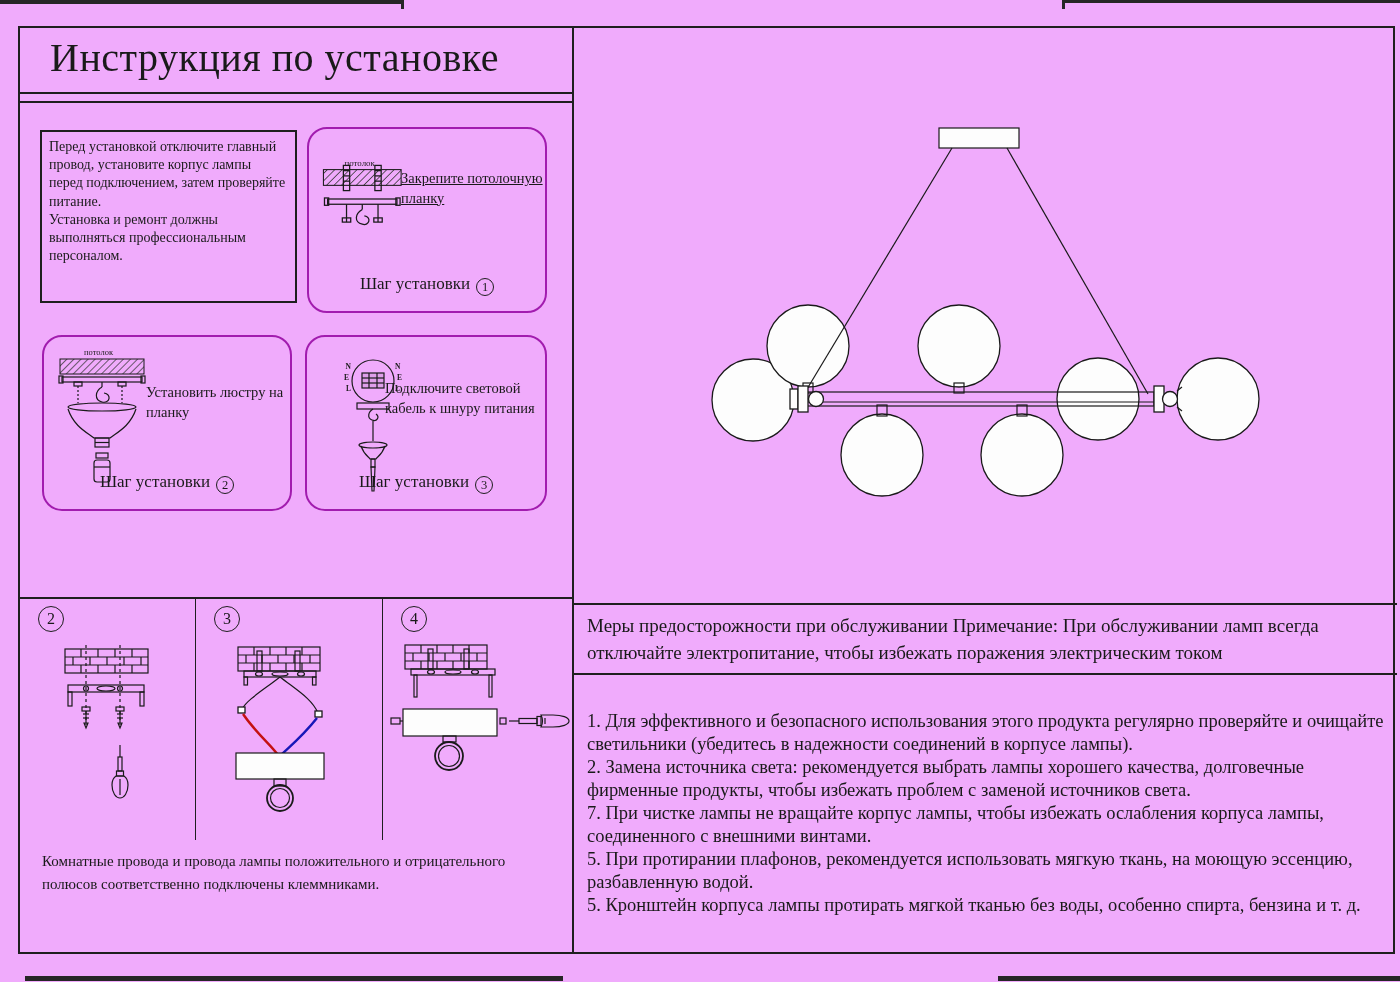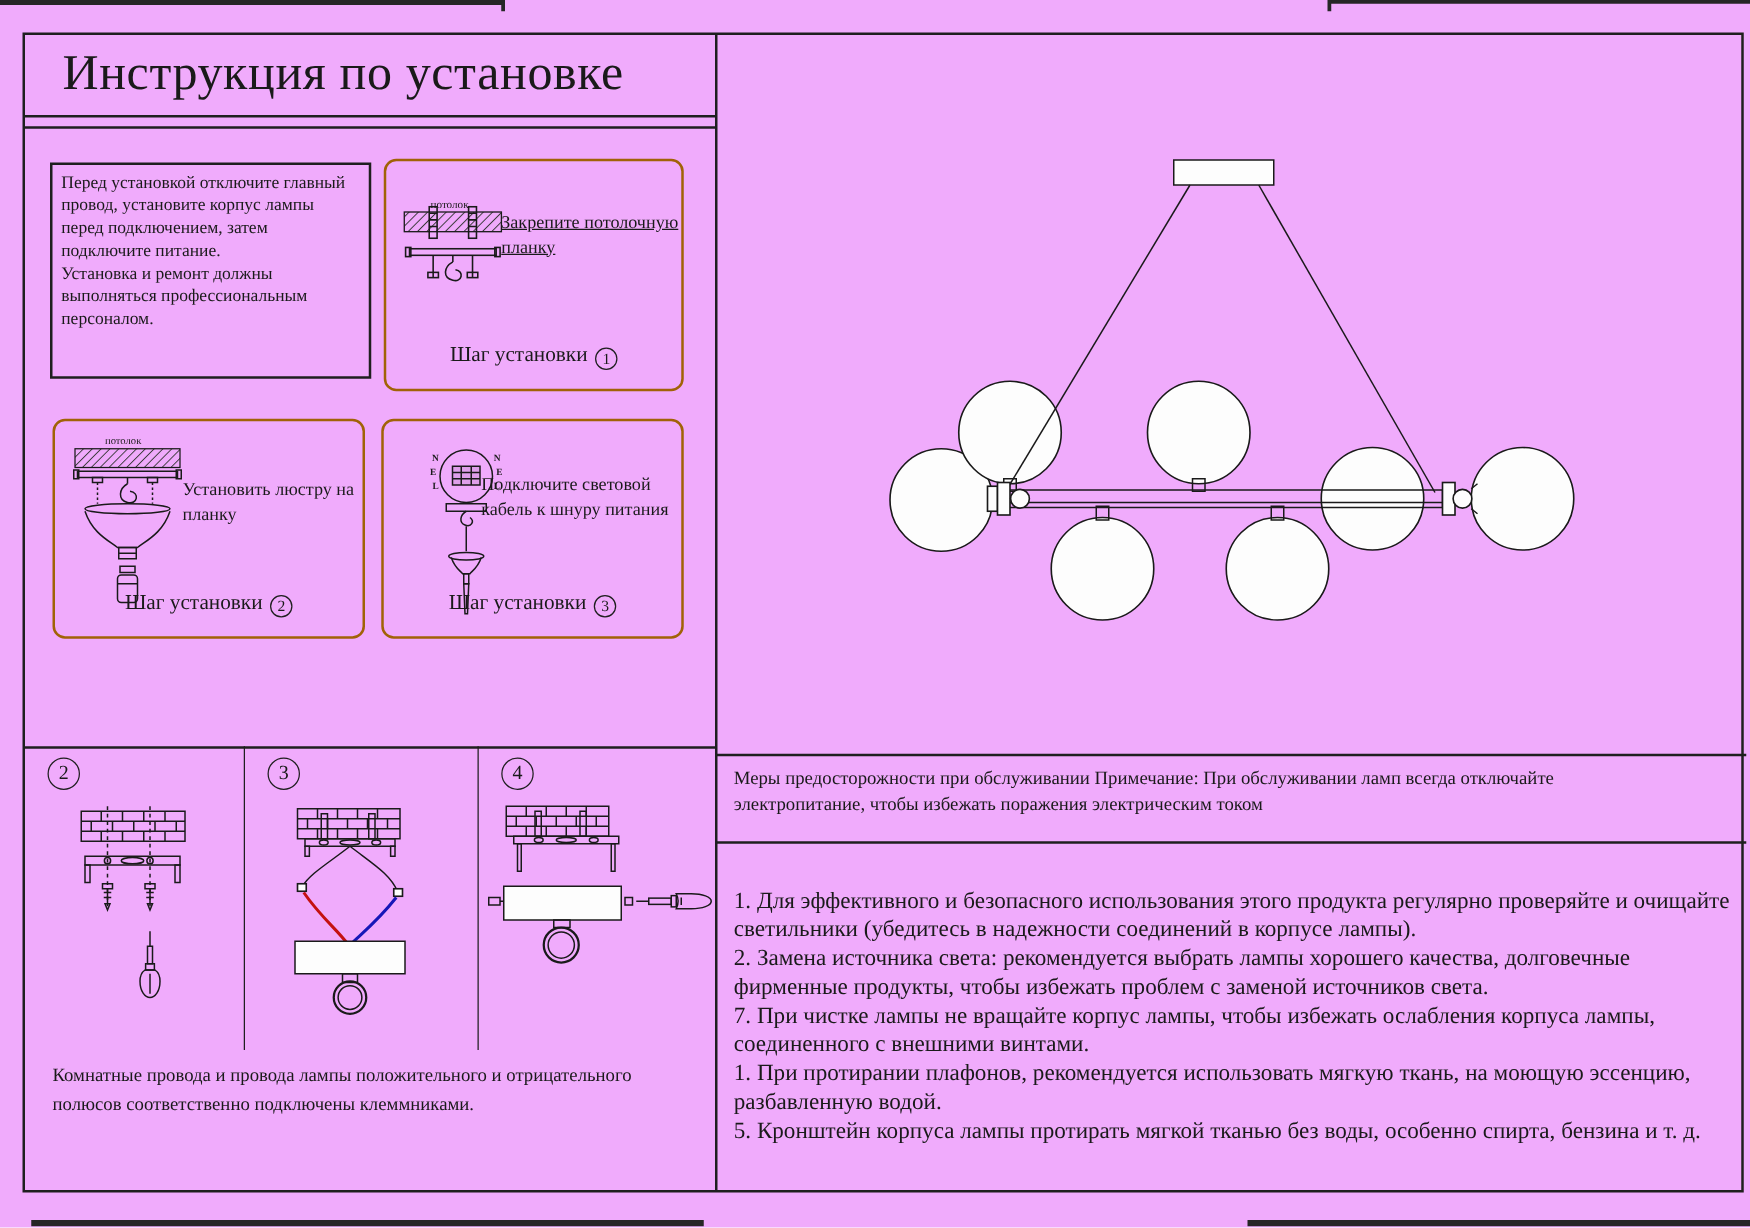--- a/index.html
+++ b/index.html
@@ -9,21 +9,21 @@
   .frame{position:absolute;left:18px;top:26px;width:1377px;height:928px;border:2px solid #1f1f1f;box-sizing:border-box;}
   .vline,.hline{position:absolute;background:#1f1f1f;}
   
   .title-box{position:absolute;left:0;top:0;width:552px;height:66px;border-bottom:2px solid #1f1f1f;box-sizing:border-box;}
   .title-band{position:absolute;left:0;top:66px;width:552px;height:9px;border-bottom:2px solid #1f1f1f;box-sizing:border-box;}
   .title{position:absolute;left:30px;top:6px;font-size:40px;letter-spacing:.5px;white-space:nowrap;}
   
   .intro-box{position:absolute;left:20px;top:102px;width:257px;height:173px;border:2px solid #1f1f1f;box-sizing:border-box;
              font-size:14px;line-height:1.3;padding:6px 7px;}
   
-  .step-box{position:absolute;border:2px solid #a16207;border-radius:10px;box-sizing:border-box;}
+  .step-box{position:absolute;border:2px solid #a21caf;border-radius:20px;box-sizing:border-box;}
   #step1{left:287px;top:99px;width:240px;height:186px;}
   #step2{left:22px;top:307px;width:250px;height:176px;}
   #step3{left:285px;top:307px;width:242px;height:176px;}
   .step-caption{position:absolute;font-size:14.5px;line-height:1.35;}
   #step1 .step-caption{left:92px;top:40px;width:148px;text-decoration:underline;}
   #step2 .step-caption{left:102px;top:46px;width:150px;}
   #step3 .step-caption{left:78px;top:42px;width:166px;}
   .step-label{position:absolute;left:0;right:0;bottom:15px;text-align:center;font-size:17px;}
   .circ-num{display:inline-block;width:18px;height:18px;line-height:17px;border:1.4px solid #1f1f1f;border-radius:50%;
             font-size:12.5px;text-align:center;vertical-align:-2px;margin-left:6px;box-sizing:border-box;}
@@ -31,21 +31,21 @@
   .panel{position:absolute;top:569px;height:243px;box-sizing:border-box;}
   #panel2{left:0;width:175px;}
   #panel3{left:175px;width:187px;border-left:1.5px solid #1f1f1f;}
   #panel4{left:362px;width:190px;border-left:1.5px solid #1f1f1f;}
   .panel-num{position:absolute;left:18px;top:9px;width:26px;height:26px;line-height:24px;border:1.5px solid #1f1f1f;
              border-radius:50%;text-align:center;font-size:16px;box-sizing:border-box;}
   .panel svg{position:absolute;left:0;top:0;}
   .left-caption{position:absolute;left:22px;top:822px;width:508px;text-align:left;font-size:15px;line-height:1.55;}
   
   .chandelier{position:absolute;left:552px;top:0;}
-  .precautions{position:absolute;left:567px;top:585px;width:745px;font-size:15px;line-height:1.42;}
+  .precautions{position:absolute;left:567px;top:585px;width:745px;font-size:19px;line-height:1.42;}
   .maintenance{position:absolute;left:567px;top:682px;width:800px;font-size:18.5px;line-height:23px;}
   .maintenance p{margin:0;}
   svg{display:block;}
   svg text{font-family:"Liberation Serif","DejaVu Serif",serif;fill:#1a1a1a;}
   .ink{stroke:#1a1a1a;fill:none;stroke-width:1.2;}
   .inkf{stroke:#1a1a1a;fill:#fdfdfd;stroke-width:1.3;}
   .wire-red{stroke:#c41111;fill:none;stroke-width:2.4;}
   .wire-blue{stroke:#1717b8;fill:none;stroke-width:2.4;}
 </style>
 </head>
@@ -63,21 +63,21 @@
   <div class="frame">
 
     <div class="vline" style="left:552px;top:0;width:2px;height:924px;"></div>
 
     <div class="title-box">
       <div class="title">Инструкция по установке</div>
     </div>
     <div class="title-band"></div>
 
     <div class="intro-box">
-      <div>Перед установкой отключите главный провод, установите корпус лампы перед подключением, затем подключите питание.</div>
+      <div>Перед установкой отключите главный провод, установите корпус лампы перед подключением, затем проверяйте питание.</div>
       <div>Установка и ремонт должны выполняться профессиональным персоналом.</div>
     </div>
 
     <div class="step-box" id="step1">
       <svg width="100" height="105" viewBox="0 0 95 100" style="position:absolute;left:8px;top:28px;">
         <defs>
             <pattern id="hA" width="5" height="5" patternUnits="userSpaceOnUse" patternTransform="rotate(45)">
           <line x1="0" y1="0" x2="0" y2="5" stroke="#3a3a3a" stroke-width="1.5"></line>
             </pattern>
           </defs>
@@ -374,18 +374,18 @@
     </svg>
 
     <div class="hline" style="left:552px;top:575px;width:825px;height:1.5px;"></div>
     <div class="precautions">Меры предосторожности при обслуживании Примечание: При обслуживании ламп всегда отключайте электропитание, чтобы избежать поражения электрическим током</div>
     <div class="hline" style="left:552px;top:645px;width:825px;height:1.5px;"></div>
 
     <div class="maintenance">
       <p>1. Для эффективного и безопасного использования этого продукта регулярно проверяйте и очищайте светильники (убедитесь в надежности соединений в корпусе лампы).</p>
       <p>2. Замена источника света: рекомендуется выбрать лампы хорошего качества, долговечные фирменные продукты, чтобы избежать проблем с заменой источников света.</p>
       <p>7. При чистке лампы не вращайте корпус лампы, чтобы избежать ослабления корпуса лампы, соединенного с внешними винтами.</p>
-      <p>1. При протирании плафонов, рекомендуется использовать мягкую ткань, на моющую эссенцию, разбавленную водой.</p>
+      <p>5. При протирании плафонов, рекомендуется использовать мягкую ткань, на моющую эссенцию, разбавленную водой.</p>
       <p>5. Кронштейн корпуса лампы протирать мягкой тканью без воды, особенно спирта, бензина и т. д.</p>
     </div>
 
   </div>
 </div>
 
 </body></html>

